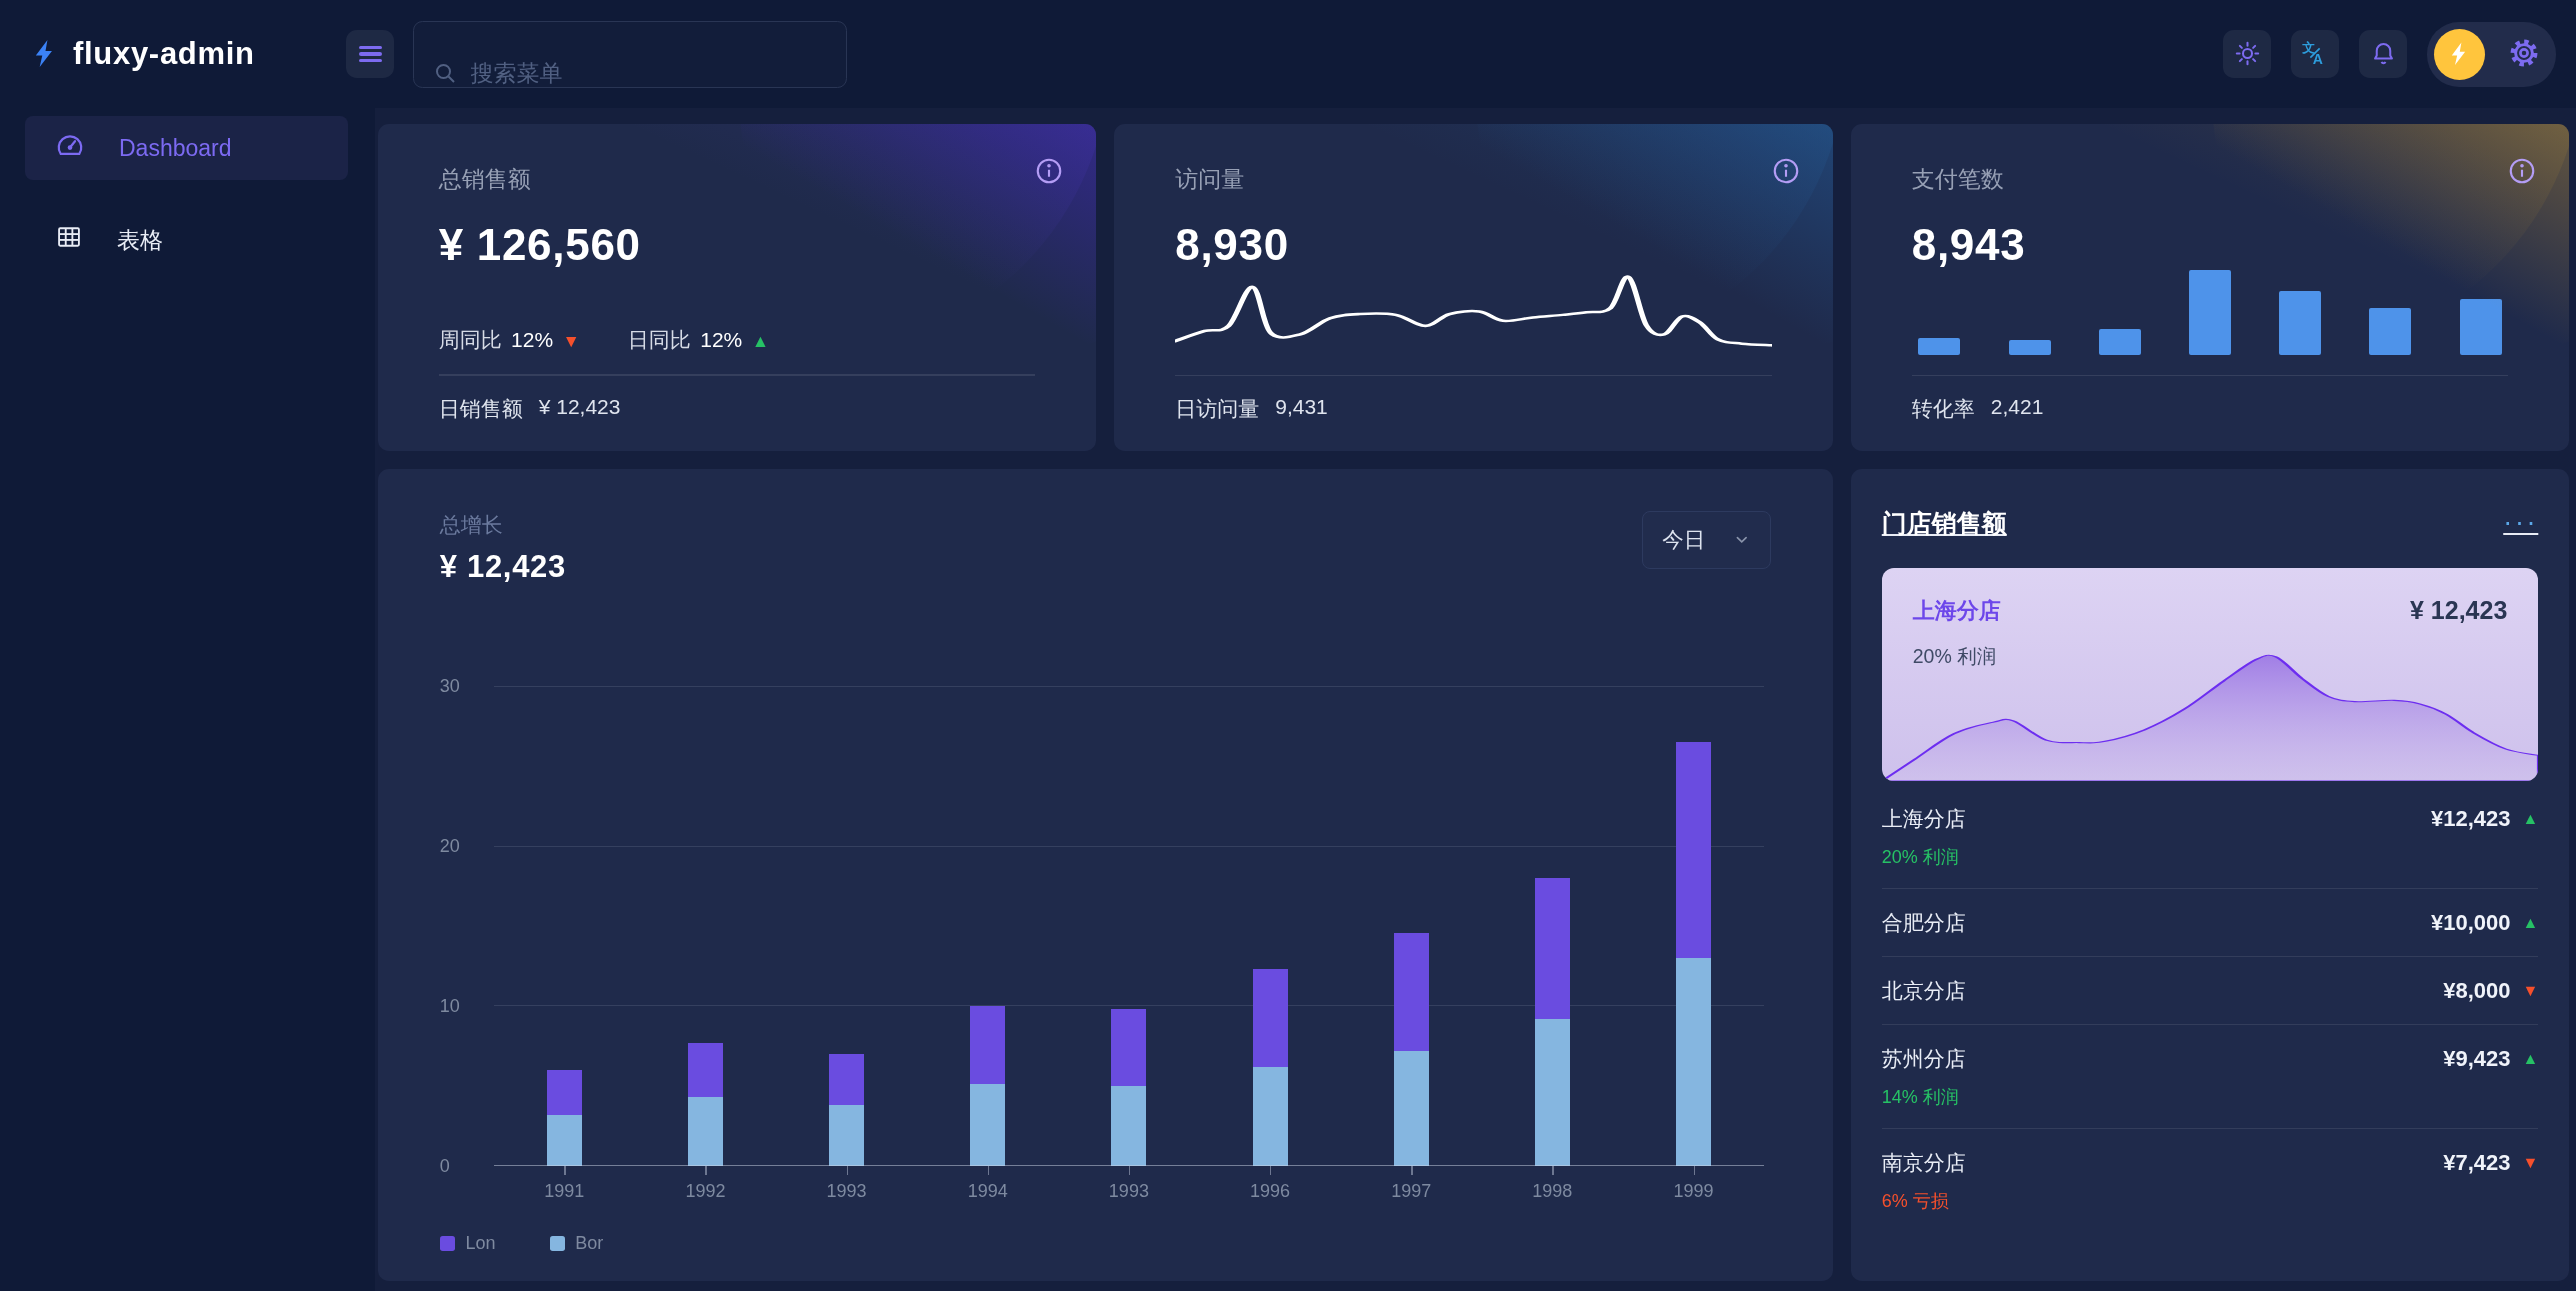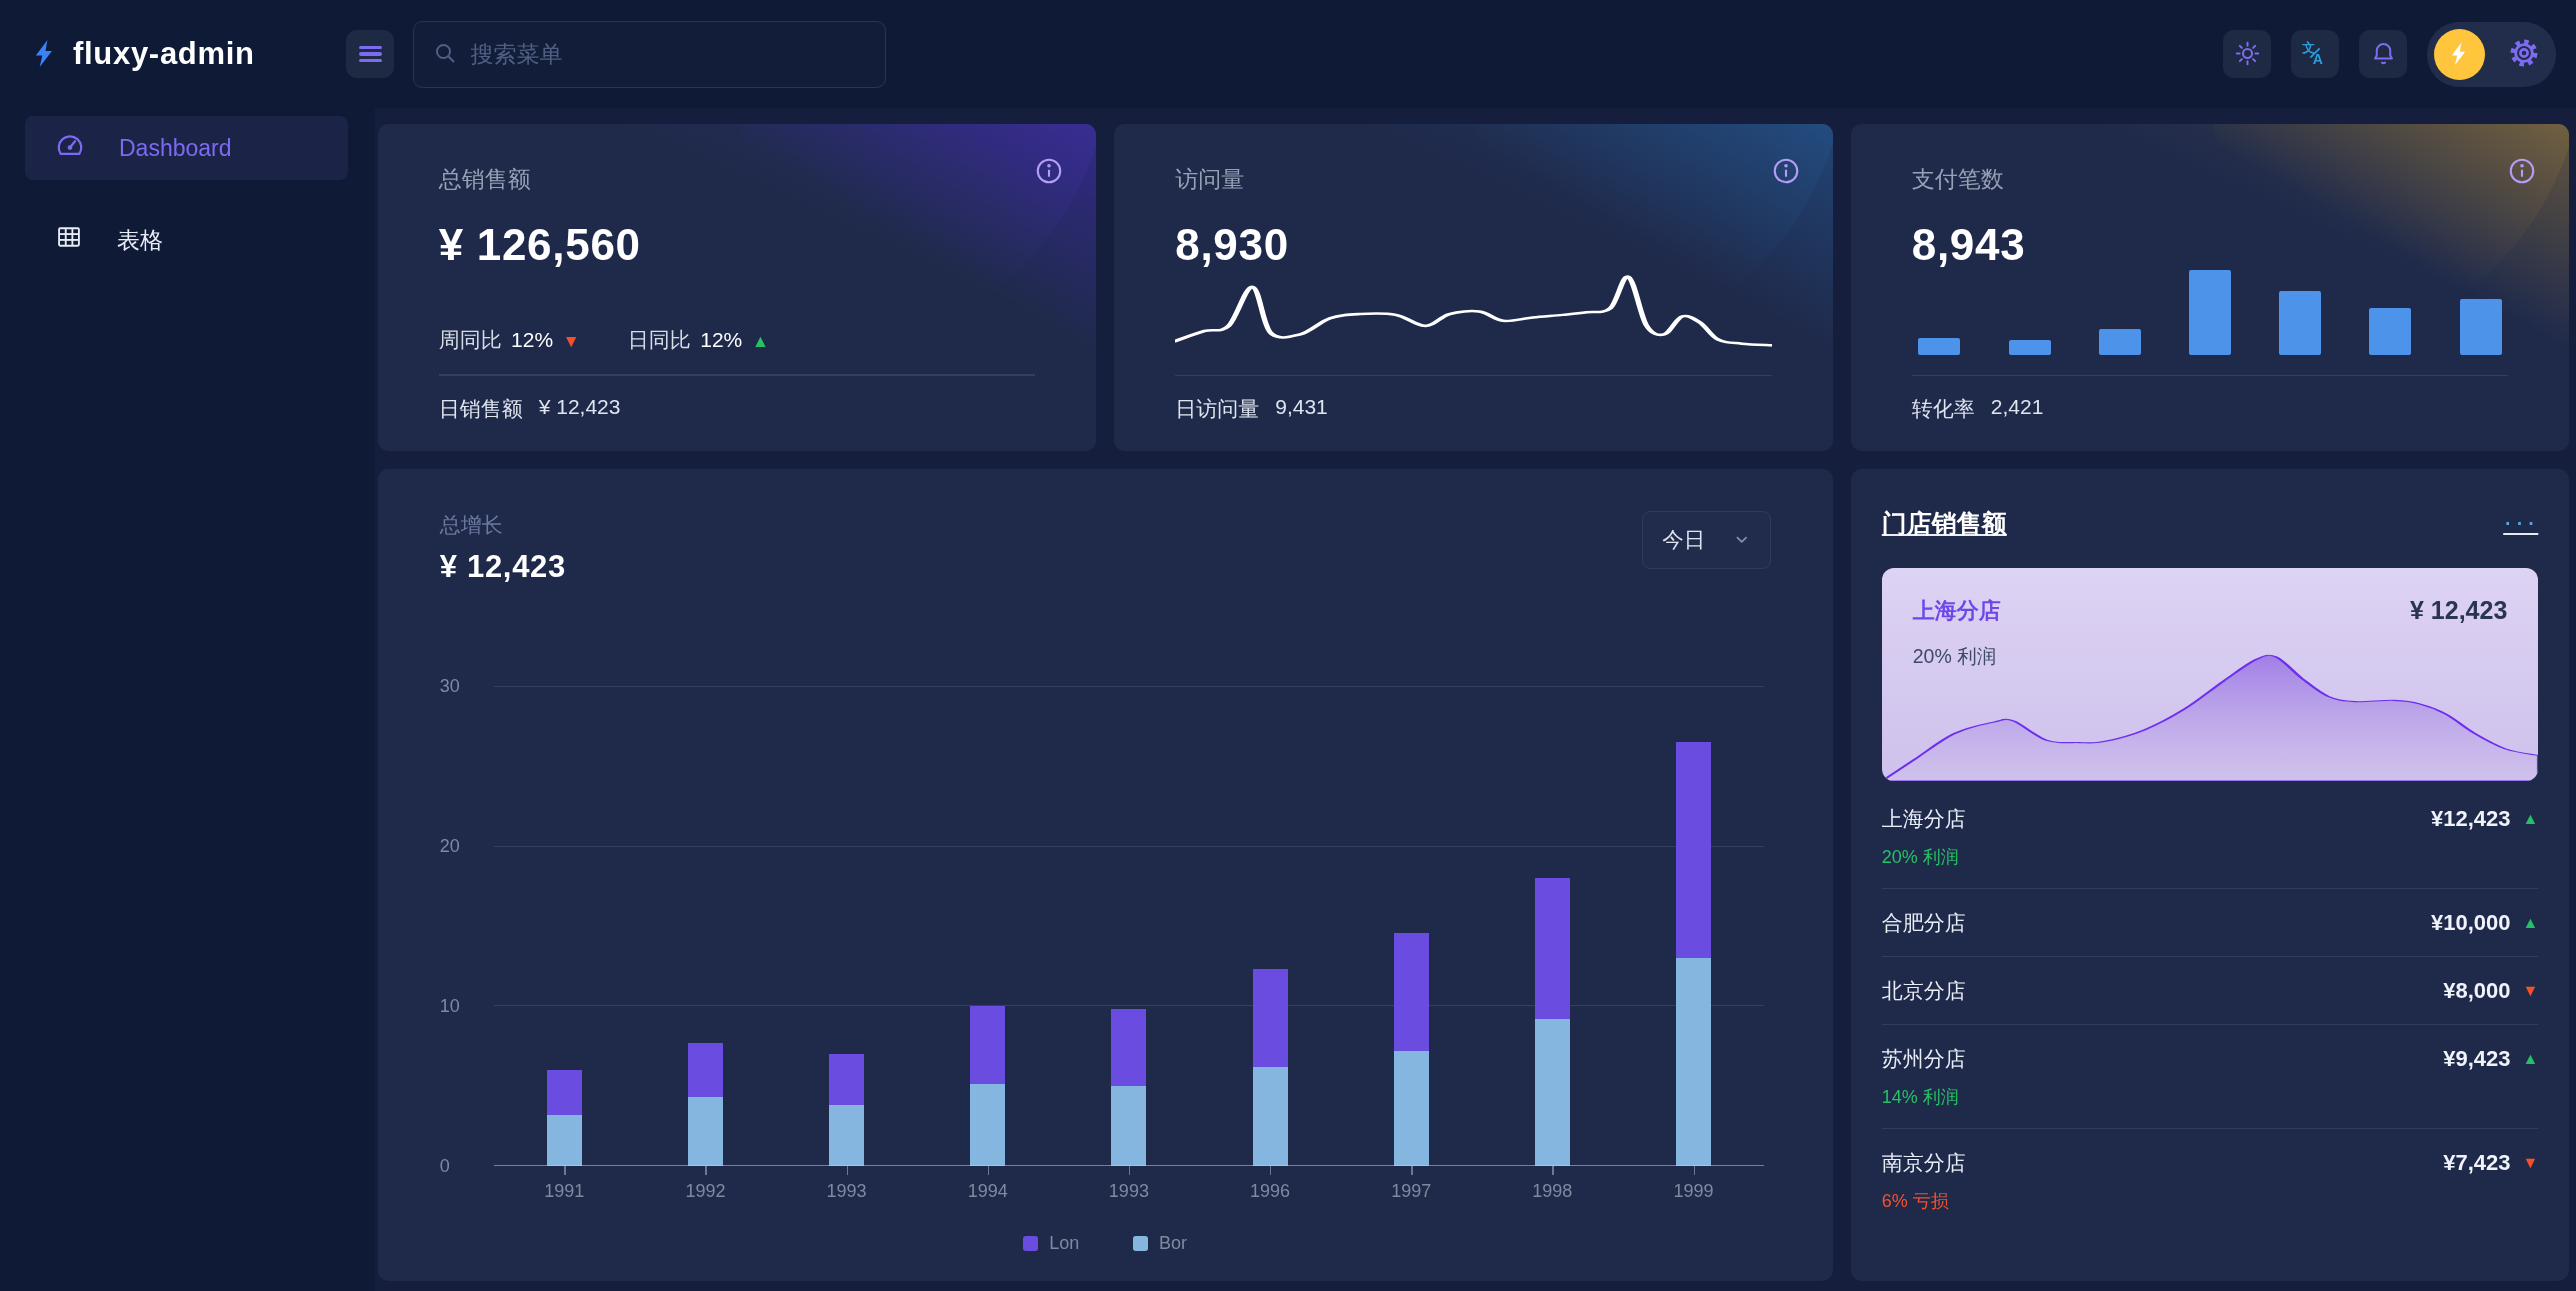--- a/index.html
+++ b/index.html
@@ -8,22 +8,22 @@
 
   
   .header { position:absolute; left:0; top:0; width:2576px; height:108px; background:#0f1a37;
             display:flex; align-items:center; }
   .logo { display:flex; align-items:center; gap:12px; margin-left:30px; width:316px; }
   .logo-text { font-size:31px; font-weight:bold; color:#ffffff; letter-spacing:0.7px; }
   .icon-btn { width:48px; height:48px; border-radius:10.8px; background:#1e2944;
               display:flex; align-items:center; justify-content:center; cursor:pointer; flex:none; }
   .hamburger { margin-left:0px; }
   .hamburger span { display:block; width:23px; height:3.4px; border-radius:2px; background:#7d6bf0; margin:3.4px 0; }
-  .search-box { margin-left:19px; width:473px; height:67px; border:1.3px solid #293554; border-radius:9.4px;
-                background:#121d3a; display:flex; align-items:center; padding:0 19px; gap:13.5px; }
+  .search-box { margin-left:19px; width:434px; height:67px; border:1.3px solid #293554; border-radius:9.4px;
+                background:#121d3a; display:flex; align-items:flex-end; padding:0 19px; gap:13.5px; }
   .search-box input { flex:1; background:transparent; border:none; outline:none; color:#cfd6e6;
                       font-size:23px; font-family:inherit; }
   .search-box input::placeholder { color:#51608296; color:#516082; }
   .header-right { margin-left:auto; margin-right:20px; display:flex; align-items:center; gap:20px; }
   .user-pill { height:65px; border-radius:32px; background:#222c4b; display:flex; align-items:center;
                padding:6.7px 16px 6.7px 6.7px; gap:23px; cursor:pointer; }
   .avatar { width:51px; height:51px; border-radius:50%; background:#ffc53d; display:flex;
             align-items:center; justify-content:center; }
 
   
@@ -74,21 +74,21 @@
   .plot { position:relative; height:539px; margin:101px 6.7px 0 54px; }
   .gridline { position:absolute; left:0; right:0; height:0.7px; background:rgba(170,182,205,.16); }
   .y-label { position:absolute; left:-54px; transform:translateY(50%); font-size:18px; color:#7e8aa0; }
   .axis { position:absolute; left:0; right:0; bottom:0; height:1.3px; background:rgba(203,212,230,.5); }
   .bars { position:absolute; left:0; right:0; top:0; bottom:0; display:flex; align-items:flex-end; }
   .bar-group { flex:1; height:100%; display:flex; justify-content:center; align-items:flex-end; }
   .sbar { width:35px; height:100%; display:flex; flex-direction:column; justify-content:flex-end; }
   .x-labels { display:flex; margin:0 6.7px 0 54px; }
   .x-label { flex:1; text-align:center; font-size:18px; color:#7e8aa0; padding-top:15px; position:relative; }
   .x-label::before { content:''; position:absolute; top:0; left:50%; width:1.3px; height:8.8px; background:rgba(203,212,230,.45); }
-  .legend { margin-top:31px; display:flex; justify-content:center; gap:54px; }
+  .legend { margin-top:31px; display:flex; gap:54px; }
   .legend-item { display:flex; align-items:center; gap:10.8px; font-size:18px; color:#7f8aa0; cursor:pointer; }
   .swatch { width:15px; height:15px; border-radius:2.7px; display:inline-block; }
 
   
   .stores-panel { padding:38px 31px 23px 31px; display:flex; flex-direction:column; }
   .panel-head { display:flex; justify-content:space-between; align-items:center;text-decoration:underline; }
   .panel-title { font-size:25px; font-weight:600; color:#ffffff; }
   .more-btn { font-size:27px; color:#5ba8e8; letter-spacing:2.7px; cursor:pointer; line-height:13.5px; }
   .featured { margin-top:28px; height:213px; border-radius:12px; position:relative; overflow:hidden;
               background:linear-gradient(180deg,#ddd3f3,#cec1ec); padding:28px 31px 0 31px; flex:none; }

